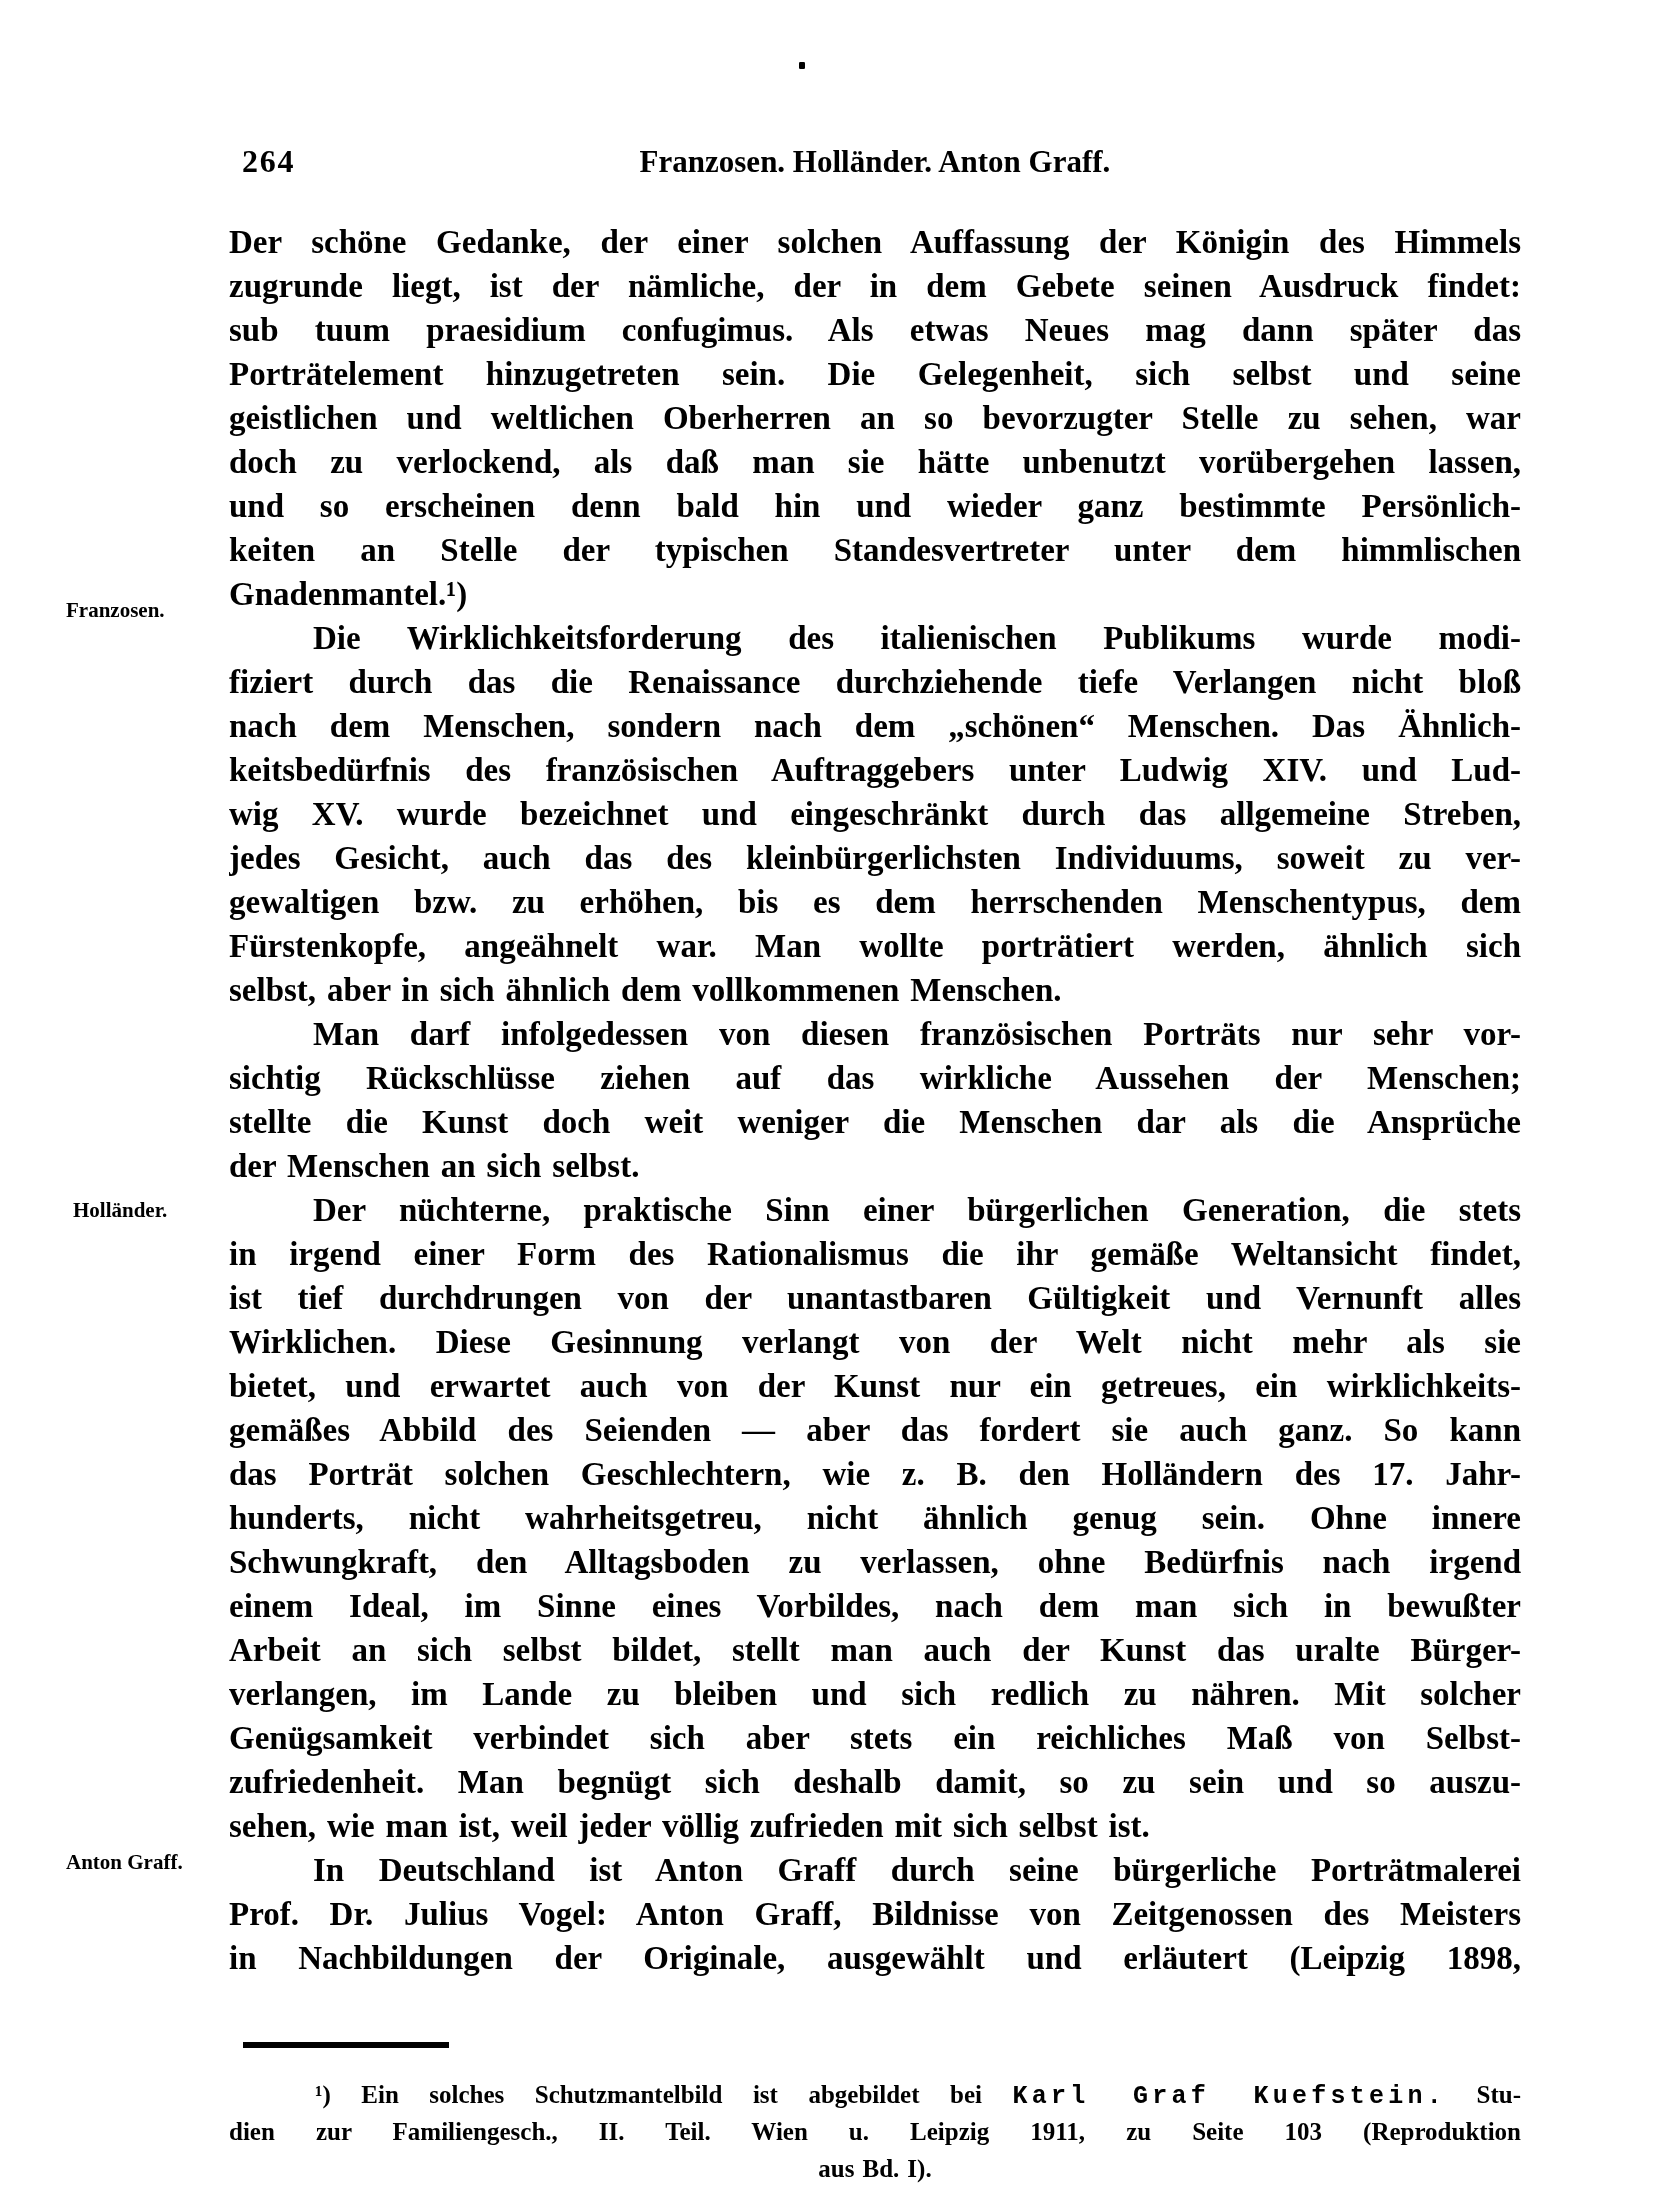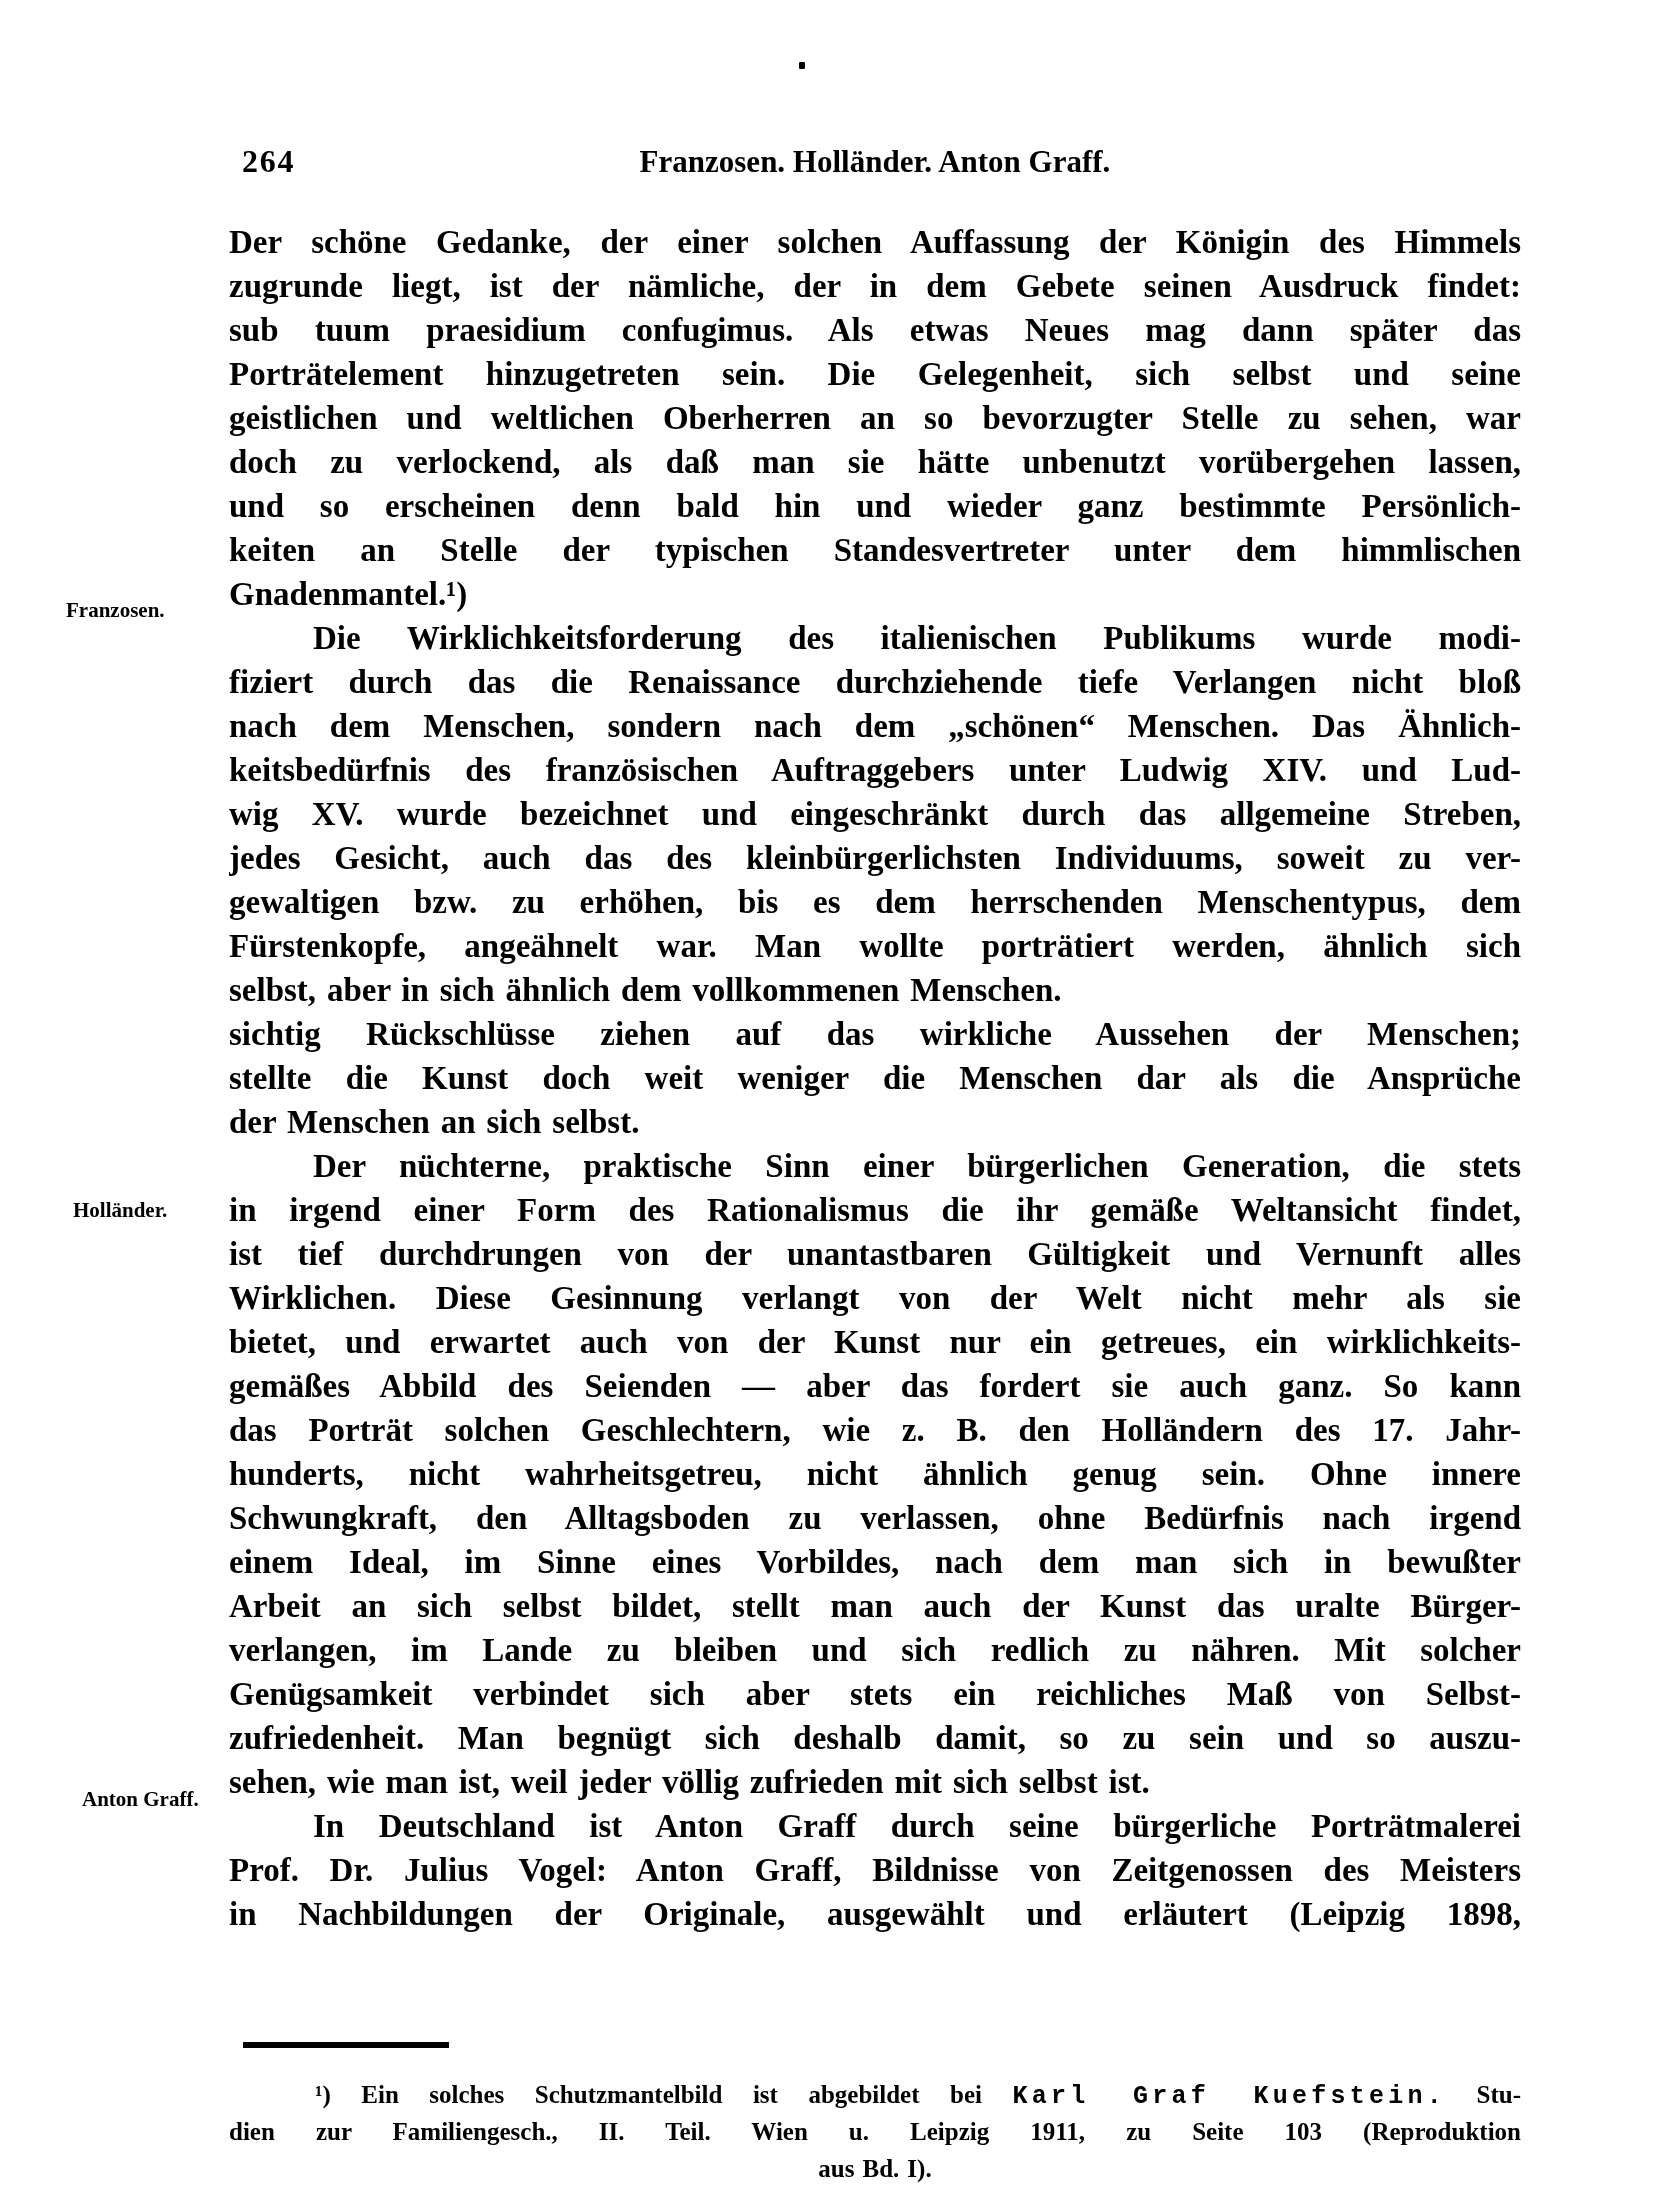--- a/index.html
+++ b/index.html
@@ -145,20 +145,21 @@
       <div class="line last">Gnadenmantel.¹)</div>
       <div class="line indent">Die Wirklichkeitsforderung des italienischen Publikums wurde modi-</div>
       <div class="line">fiziert durch das die Renaissance durchziehende tiefe Verlangen nicht bloß</div>
       <div class="line">nach dem Menschen, sondern nach dem „schönen“ Menschen. Das Ähnlich-</div>
       <div class="line">keitsbedürfnis des französischen Auftraggebers unter Ludwig XIV. und Lud-</div>
       <div class="line">wig XV. wurde bezeichnet und eingeschränkt durch das allgemeine Streben,</div>
       <div class="line">jedes Gesicht, auch das des kleinbürgerlichsten Individuums, soweit zu ver-</div>
       <div class="line">gewaltigen bzw. zu erhöhen, bis es dem herrschenden Menschentypus, dem</div>
       <div class="line">Fürstenkopfe, angeähnelt war. Man wollte porträtiert werden, ähnlich sich</div>
       <div class="line last">selbst, aber in sich ähnlich dem vollkommenen Menschen.</div>
+      <div class="line indent">Man darf infolgedessen von diesen französischen Porträts nur sehr vor-</div>
       <div class="line">sichtig Rückschlüsse ziehen auf das wirkliche Aussehen der Menschen;</div>
       <div class="line">stellte die Kunst doch weit weniger die Menschen dar als die Ansprüche</div>
       <div class="line last">der Menschen an sich selbst.</div>
       <div class="line indent">Der nüchterne, praktische Sinn einer bürgerlichen Generation, die stets</div>
       <div class="line">in irgend einer Form des Rationalismus die ihr gemäße Weltansicht findet,</div>
       <div class="line">ist tief durchdrungen von der unantastbaren Gültigkeit und Vernunft alles</div>
       <div class="line">Wirklichen. Diese Gesinnung verlangt von der Welt nicht mehr als sie</div>
       <div class="line">bietet, und erwartet auch von der Kunst nur ein getreues, ein wirklichkeits-</div>
       <div class="line">gemäßes Abbild des Seienden — aber das fordert sie auch ganz. So kann</div>
       <div class="line">das Porträt solchen Geschlechtern, wie z. B. den Holländern des 17. Jahr-</div>
@@ -180,15 +181,15 @@
   <div class="footnote" id="footnote">
     <div class="fline indent"><span>¹) Ein solches Schutzmantelbild ist abgebildet bei </span><span class="sperr">Karl Graf Kuefstein.</span><span> Stu-</span></div>
     <div class="fline">dien zur Familiengesch., II. Teil. Wien u. Leipzig 1911, zu Seite 103 (Reproduktion</div>
     <div class="fline last">aus Bd. I).</div>
   </div>
 
   <div class="artifact-speck"></div>
 
 <div class="margin-note" style="top: 598px;">Franzosen.</div>
     <div class="margin-note" style="top: 1198px; margin-left: 7px;">Holländer.</div>
-    <div class="margin-note" style="top: 1787px; margin-left: 16px;">Anton Graff.</div>
+    <div class="margin-note" style="top: 1850px;">Anton Graff.</div>
   </div>
 
 
 </body></html>

